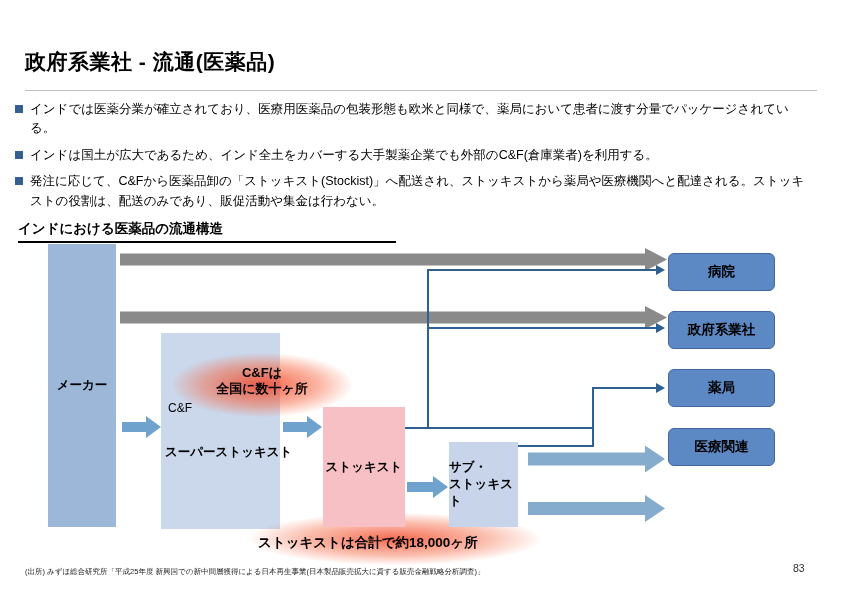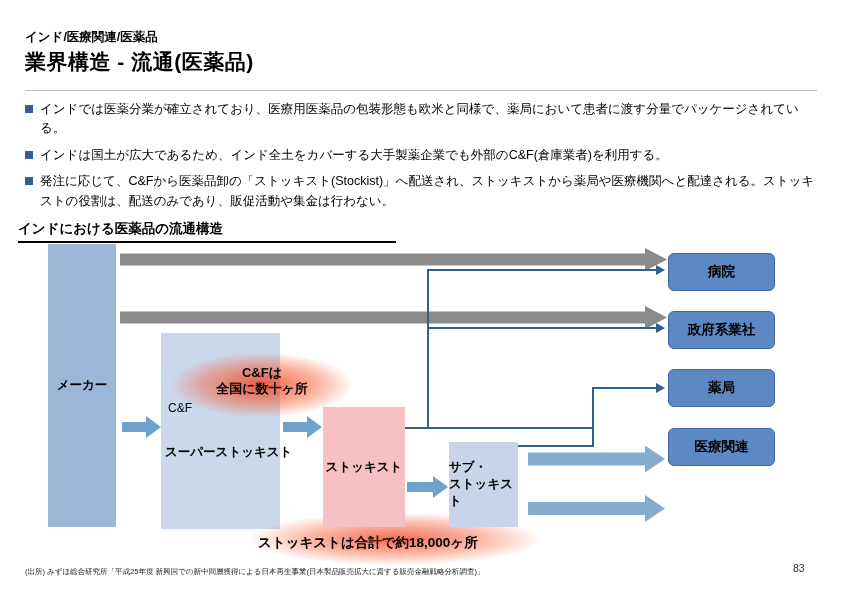--- a/index.html
+++ b/index.html
@@ -7,21 +7,21 @@
     position:relative;width:842px;height:595px;background:#ffffff;
     font-family:"Liberation Sans","DejaVu Sans",sans-serif;color:#000;
     overflow:hidden;margin:0 auto;
   }
   .abs{position:absolute;}
   
   .kicker{left:25px;top:29px;font-size:12.5px;font-weight:bold;}
   .title{left:25px;top:48px;font-size:21px;font-weight:bold;letter-spacing:.5px;}
   .header-rule{left:25px;top:90px;width:792px;height:1px;background:#bfbfbf;}
   
-  .bullets{left:25px;top:100px;width:798px;}
+  .bullets{left:15px;top:100px;width:798px;}
   .bullet{display:flex;gap:7px;margin-bottom:7px;font-size:12.5px;line-height:1.55;}
   .bullet .sq{flex:0 0 8px;width:8px;height:8px;margin-top:5px;background:var(--bullet,#365f91);}
   
   .diag-title{left:18px;top:220px;width:378px;font-size:13.5px;font-weight:bold;
     border-bottom:2px solid #000;padding-bottom:3px;}
   .box{display:flex;align-items:center;justify-content:center;}
   .maker{left:48px;top:244px;width:68px;height:283px;background:var(--maker,#9db7d9);
     font-size:12.5px;font-weight:bold;}
   .superbox{left:161px;top:333px;width:119px;height:196px;background:var(--pale,#cbd8ec);}
   .cf-label{left:168px;top:401px;font-size:12px;}
@@ -45,22 +45,21 @@
   
   .source{left:25px;top:567px;font-size:7.5px;color:#222;}
   .pagenum{left:793px;top:562px;font-size:10.5px;color:#333;}
   svg.overlay{position:absolute;left:0;top:0;pointer-events:none;}
 </style>
 </head>
 <body>
 
 <div class="slide">
 
-  <div class="abs kicker">インド/医療関連/医薬品</div>
-  <div class="abs title">業界構造 - 流通(医薬品)</div>
+  <div class="abs title">政府系業社 - 流通(医薬品)</div>
   <div class="abs header-rule"></div>
 
   <div class="abs bullets">
     <div class="bullet">
       <span class="sq"></span>
       <span>インドでは医薬分業が確立されており、医療用医薬品の包装形態も欧米と同様で、薬局において患者に渡す分量でパッケージされている。</span>
     </div>
     <div class="bullet">
       <span class="sq"></span>
       <span>インドは国土が広大であるため、インド全土をカバーする大手製薬企業でも外部のC&amp;F(倉庫業者)を利用する。</span>

